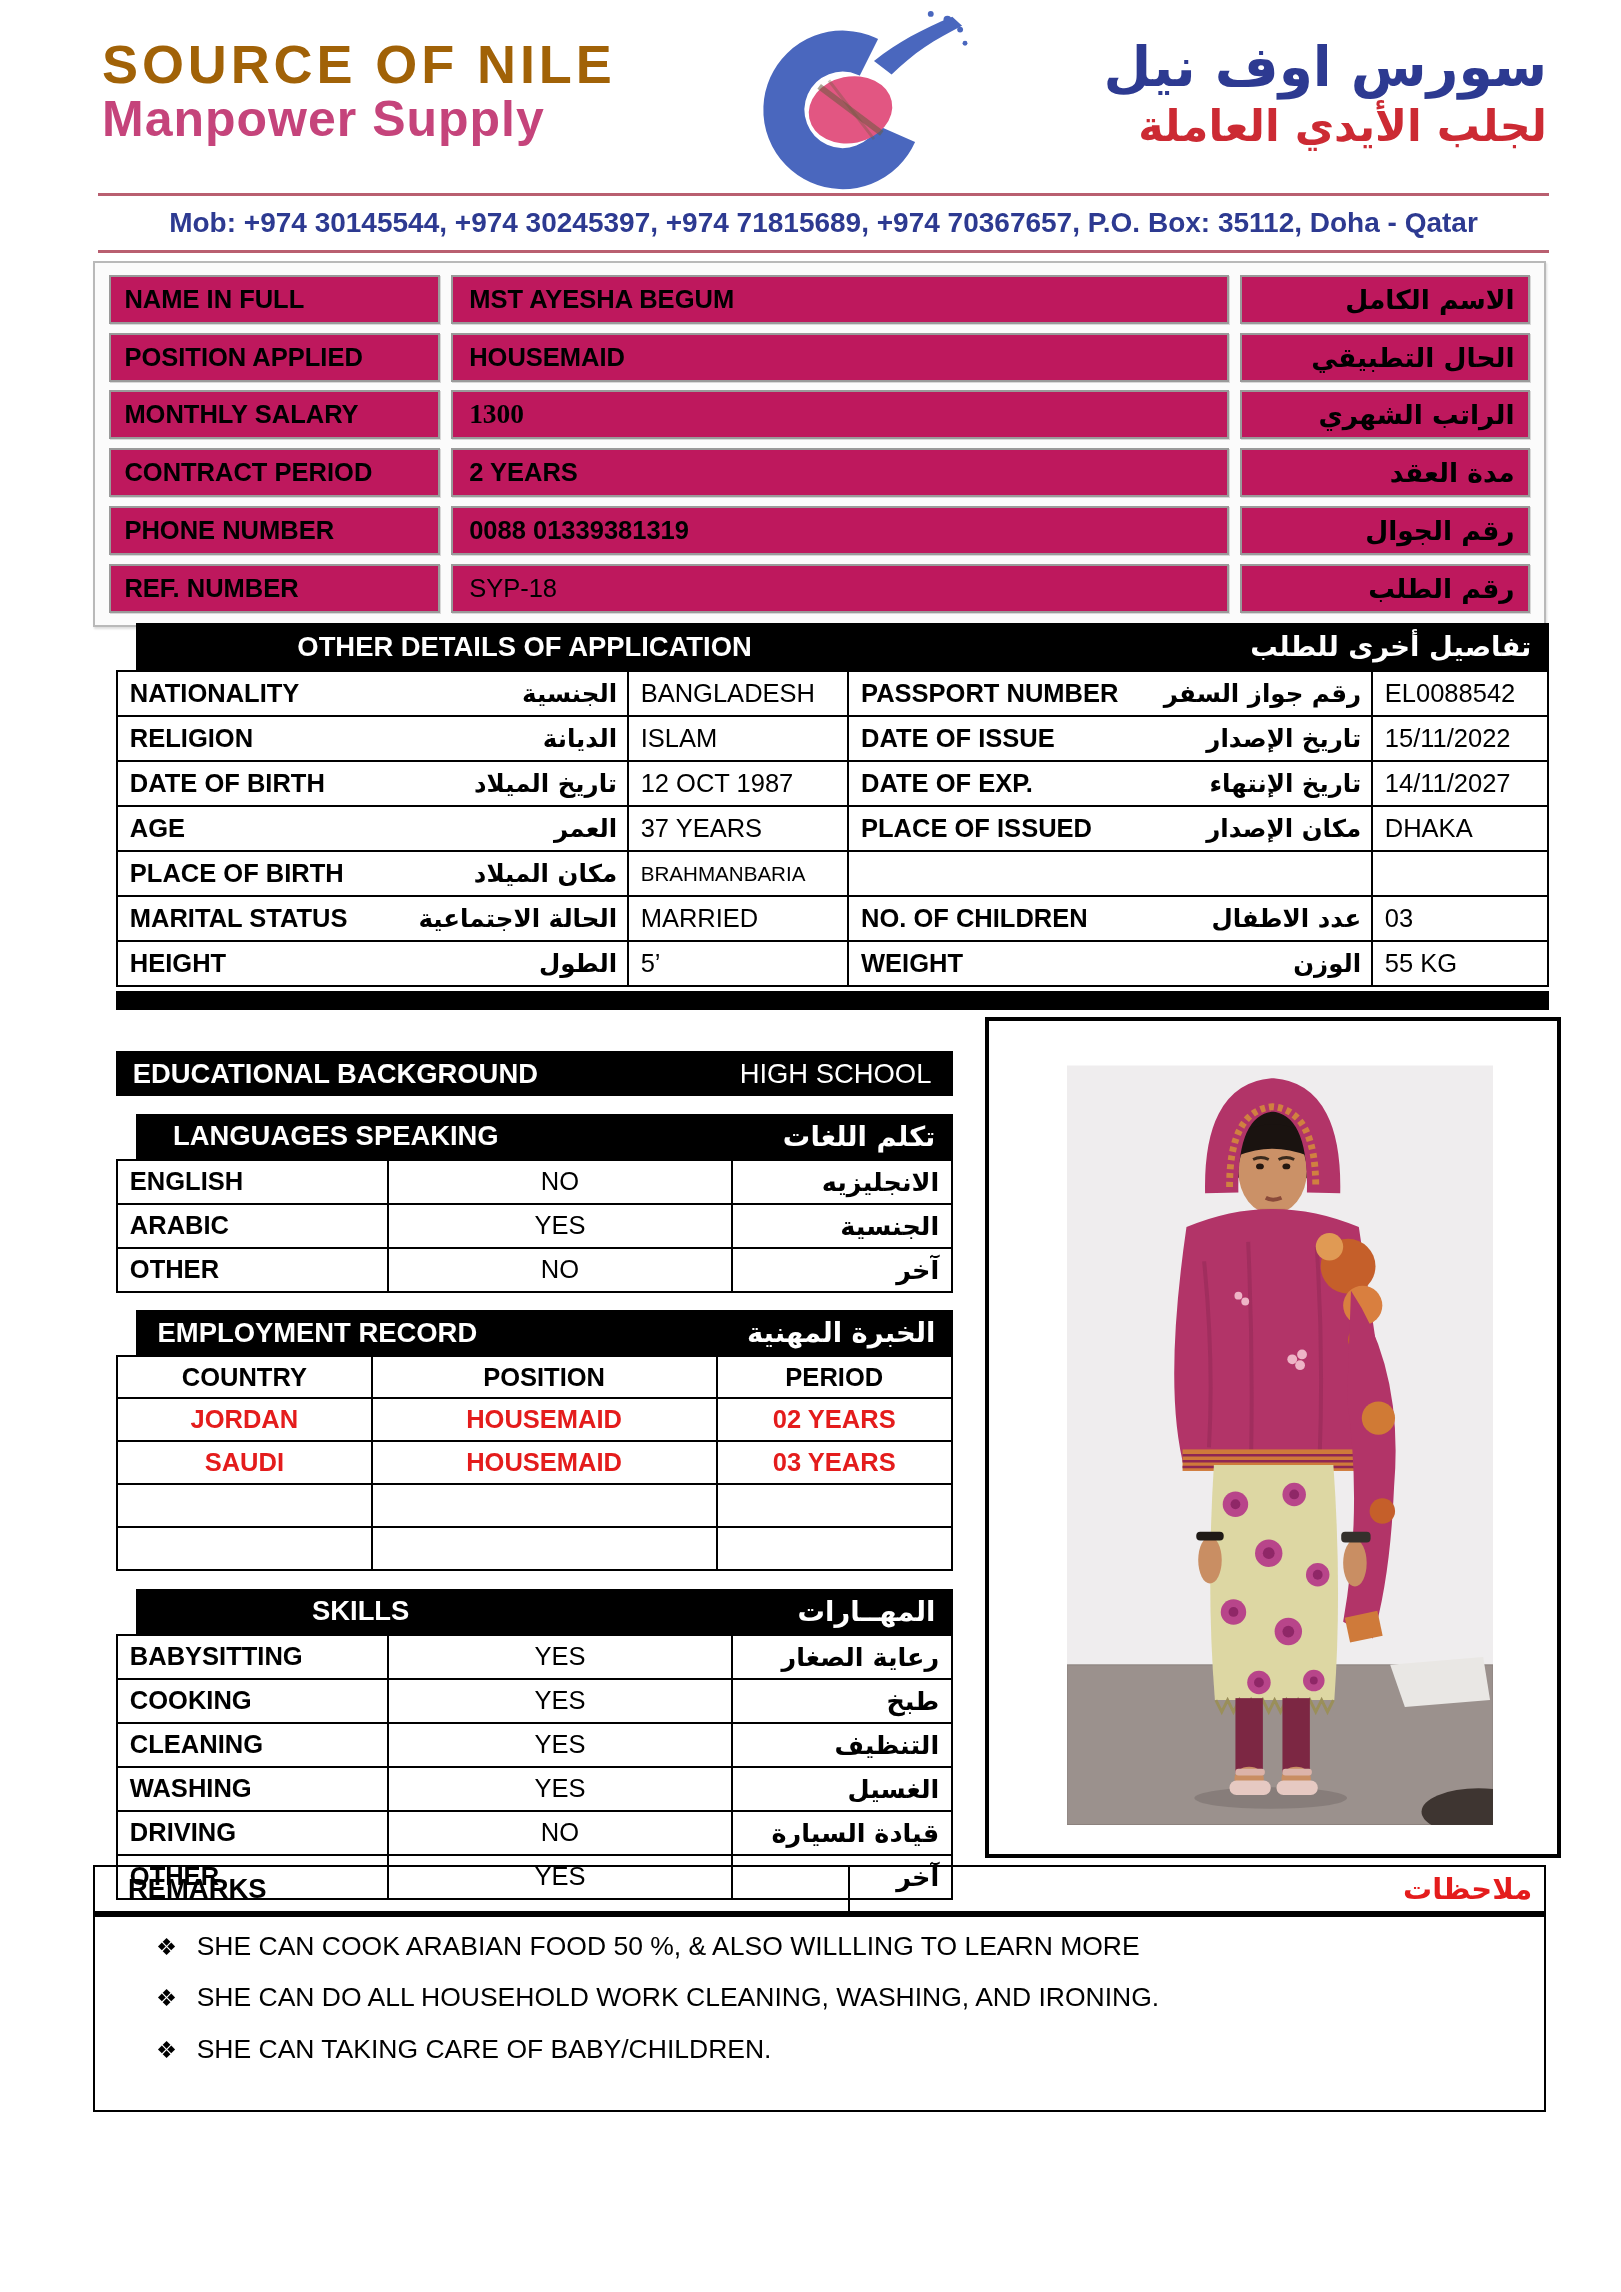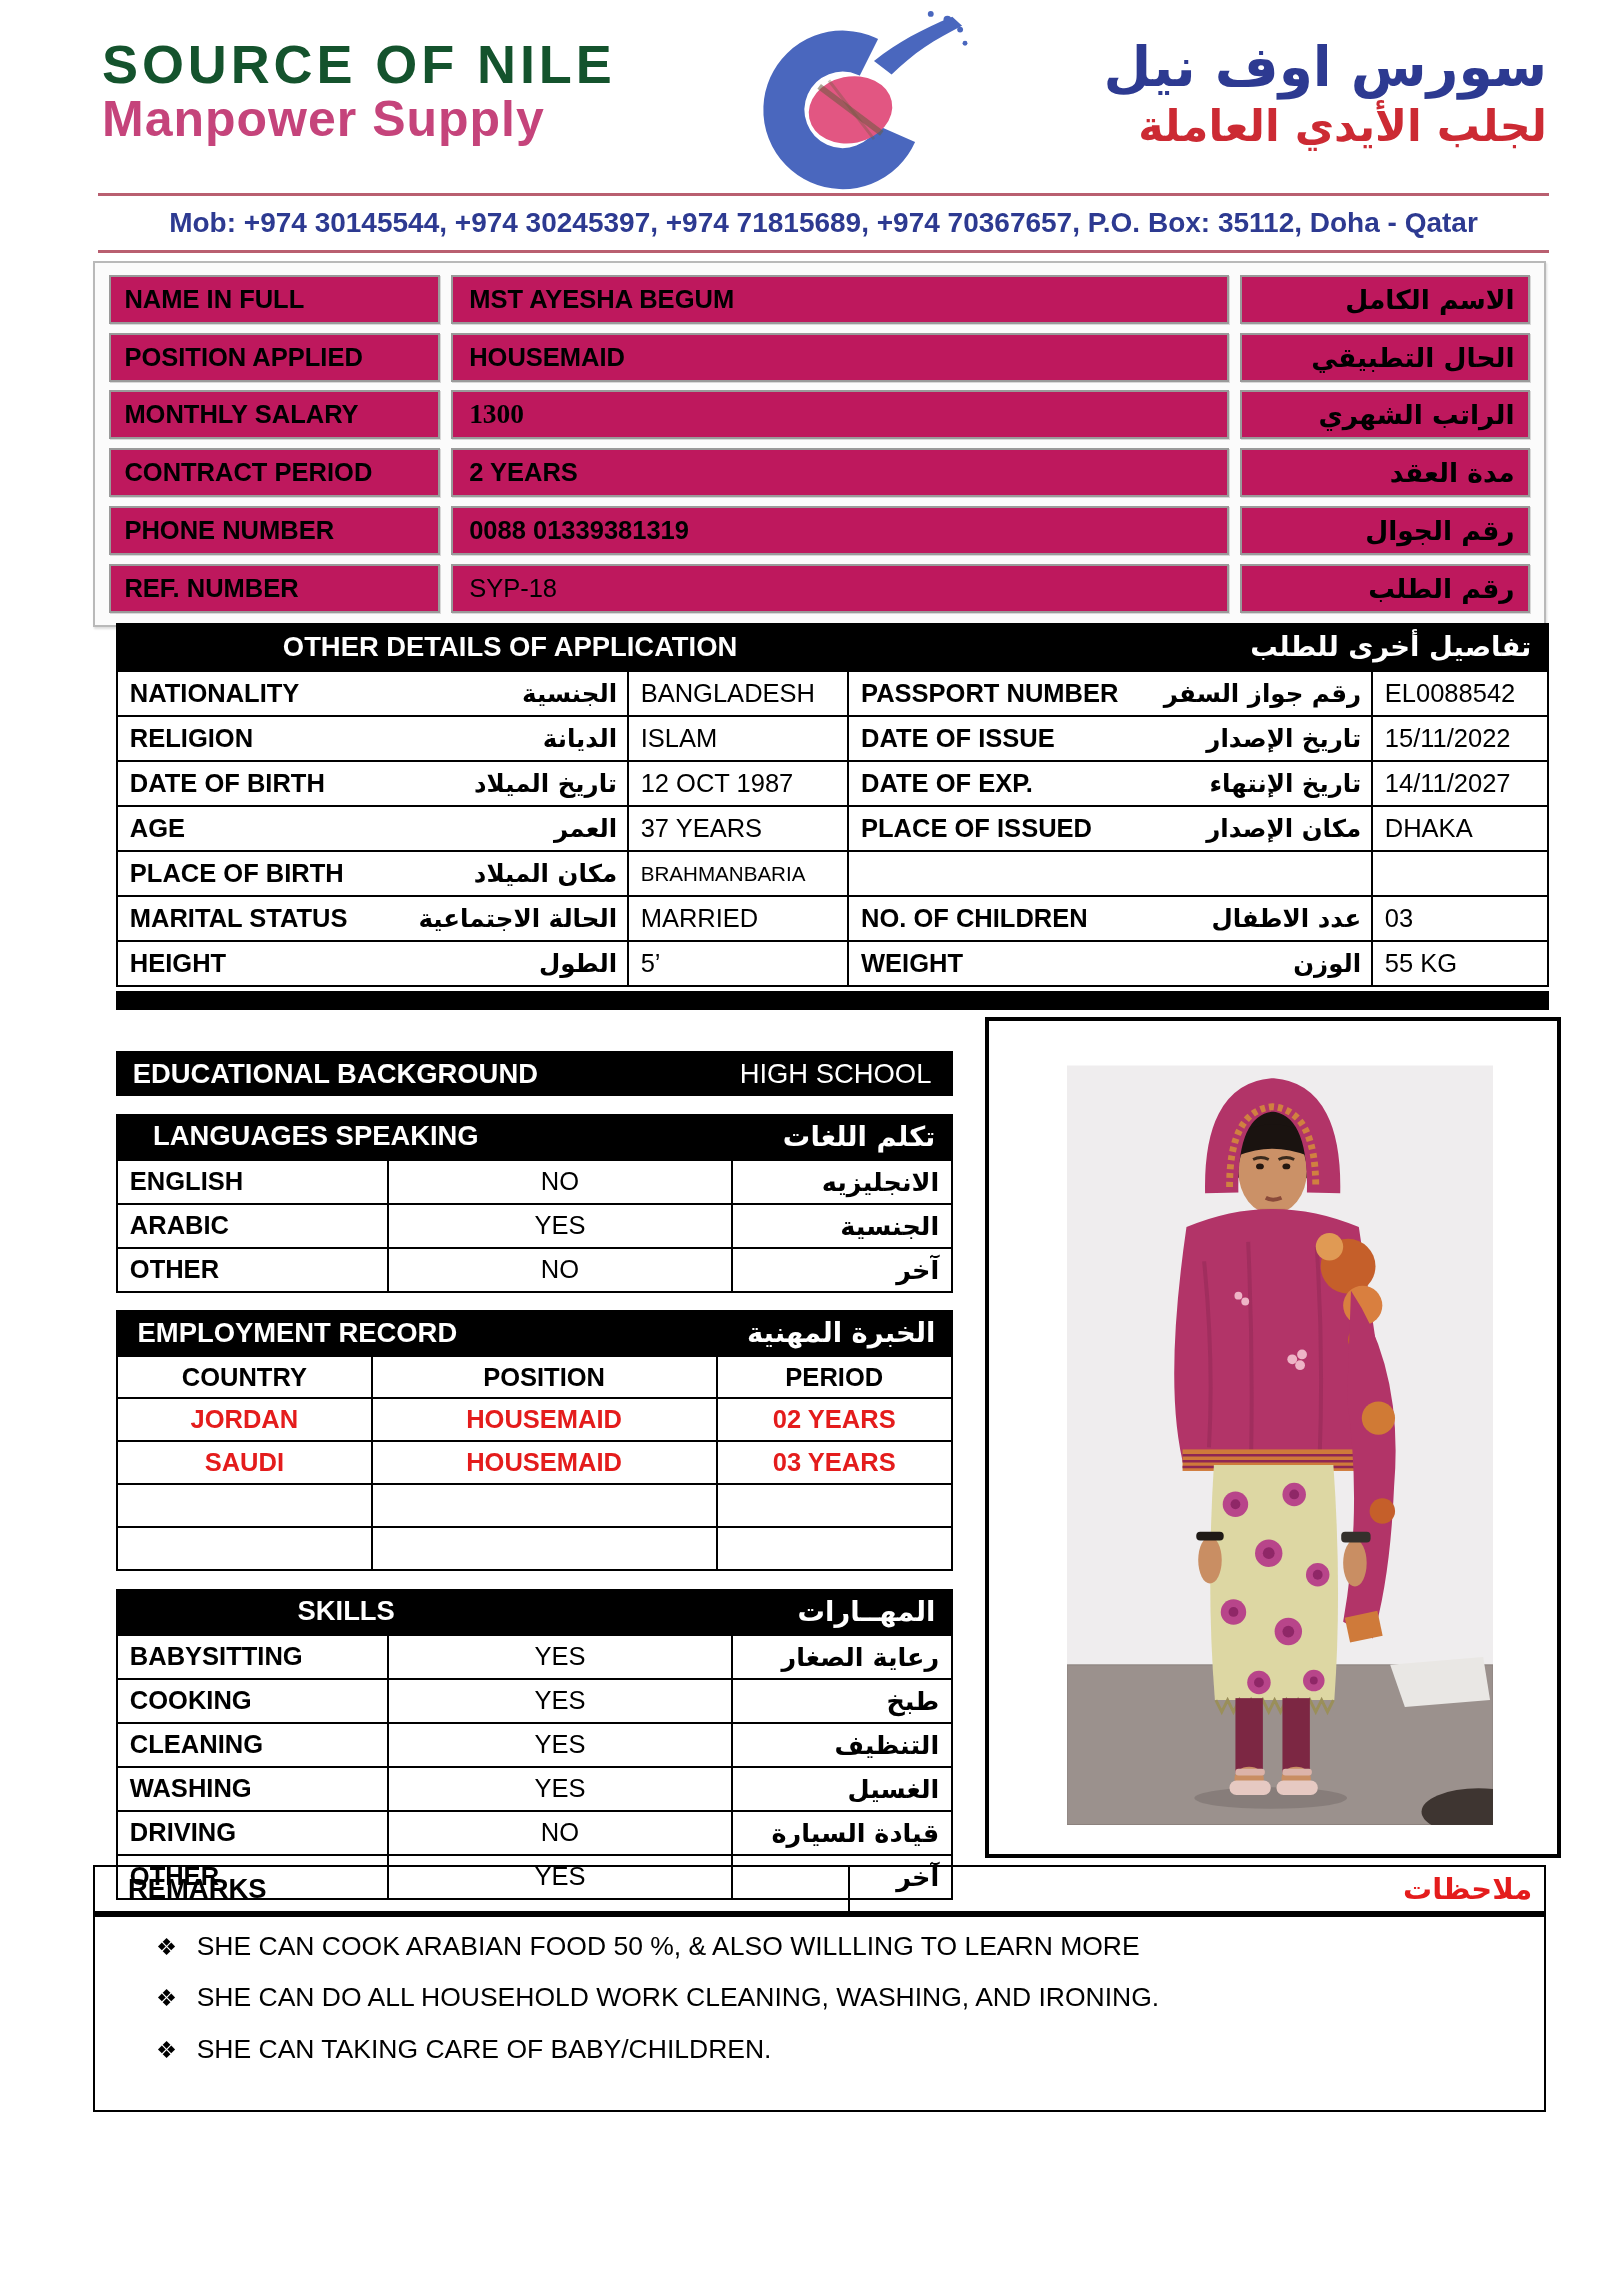--- a/index.html
+++ b/index.html
@@ -2,21 +2,21 @@
 <html><head>
 <meta charset="utf-8">
 <style>
   html,body{margin:0;padding:0;background:#ffffff;}
   .page{position:relative;width:1621px;height:2293px;background:#ffffff;overflow:hidden;
         font-family:"Liberation Sans",sans-serif;color:#000;}
   .ar{font-family:"DejaVu Sans",sans-serif;}
 
   
   .brand-en{position:absolute;left:102px;top:37px;}
-  .brand-en .l1{font-size:54px;font-weight:800;letter-spacing:3.9px;color:#14532d;line-height:1.0;}
+  .brand-en .l1{font-size:54px;font-weight:800;letter-spacing:3.9px;color:#a16207;line-height:1.0;}
   .brand-en .l2{font-size:50px;font-weight:800;letter-spacing:1px;color:#c5447b;line-height:1.15;}
   .logo{position:absolute;left:727px;top:9.8px;}
   .brand-ar{position:absolute;right:74px;top:39px;text-align:right;}
   .brand-ar .l1{font-size:55px;font-weight:800;color:#2d3a91;line-height:1.05;}
   .brand-ar .l2{font-size:43px;font-weight:800;color:#cc2a33;line-height:1.35;}
   .contact-bar{position:absolute;left:98px;top:193px;width:1451px;
        border-top:3.9px solid #b95f70;border-bottom:3.9px solid #b95f70;padding:11px 0;}
   .contact-bar span{display:block;text-align:center;font-size:28px;font-weight:700;color:#2d3a91;}
 
   
@@ -26,21 +26,21 @@
        display:grid;grid-template-columns:331px 1fr 290px;gap:8.8px 11.8px;}
   .p-cell{border:2px solid #9a9a9a;background:#be185d;height:45px;display:flex;align-items:center;
        box-shadow:1px 1px 0 #d8d8d8;font-size:25.5px;font-weight:800;}
   .p-label{padding-left:13.7px;}
   .p-value{padding-left:15.7px;}
   .p-ar{justify-content:flex-end;padding-right:13.7px;font-size:26.5px;}
   .pv-serif{font-family:"Liberation Serif",serif;font-weight:700;font-size:27.4px;}
   .pv-regular{font-weight:400;}
 
   
-  .bar{background:#000;color:#fff;display:flex;align-items:center;height:47px;}
+  .bar{background:#000;color:#fff;display:flex;align-items:center;height:47px;margin-left:20px;}
   .bar .b-en{font-size:27.4px;font-weight:800;}
   .bar .b-ar{margin-left:auto;font-size:27.4px;font-weight:700;padding-right:17.6px;}
 
   
   .other{position:absolute;left:116px;top:623px;width:1433px;}
   .other .bar .b-en{width:55%;text-align:center;}
   .od-table{width:100%;border-collapse:collapse;table-layout:fixed;}
   .od-table td{border:2.9px solid #000;height:43px;padding:0;}
   .od-lbl{padding:0 9.8px 0 11.8px!important;}
   .od-lbl .cellflex{display:flex;align-items:center;justify-content:space-between;}

